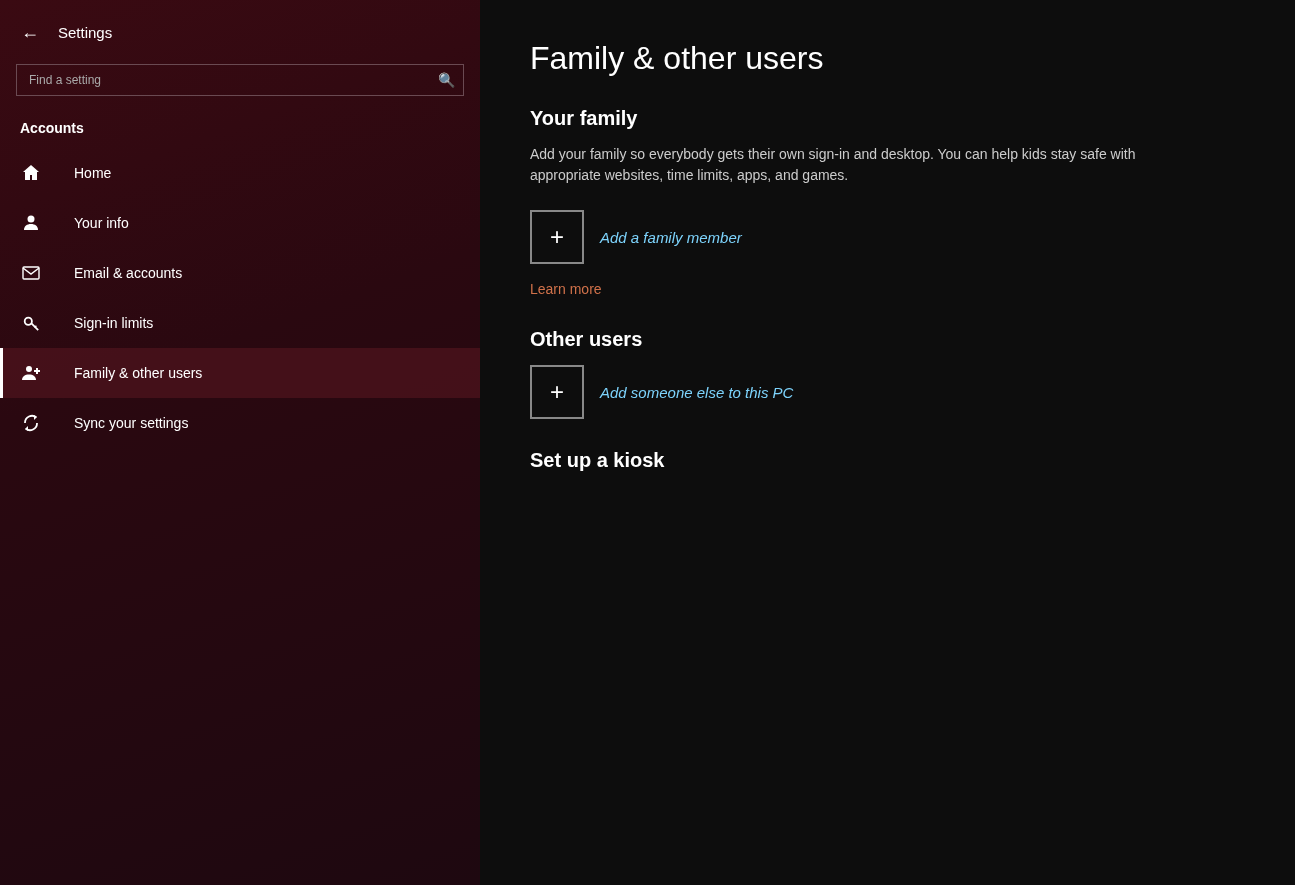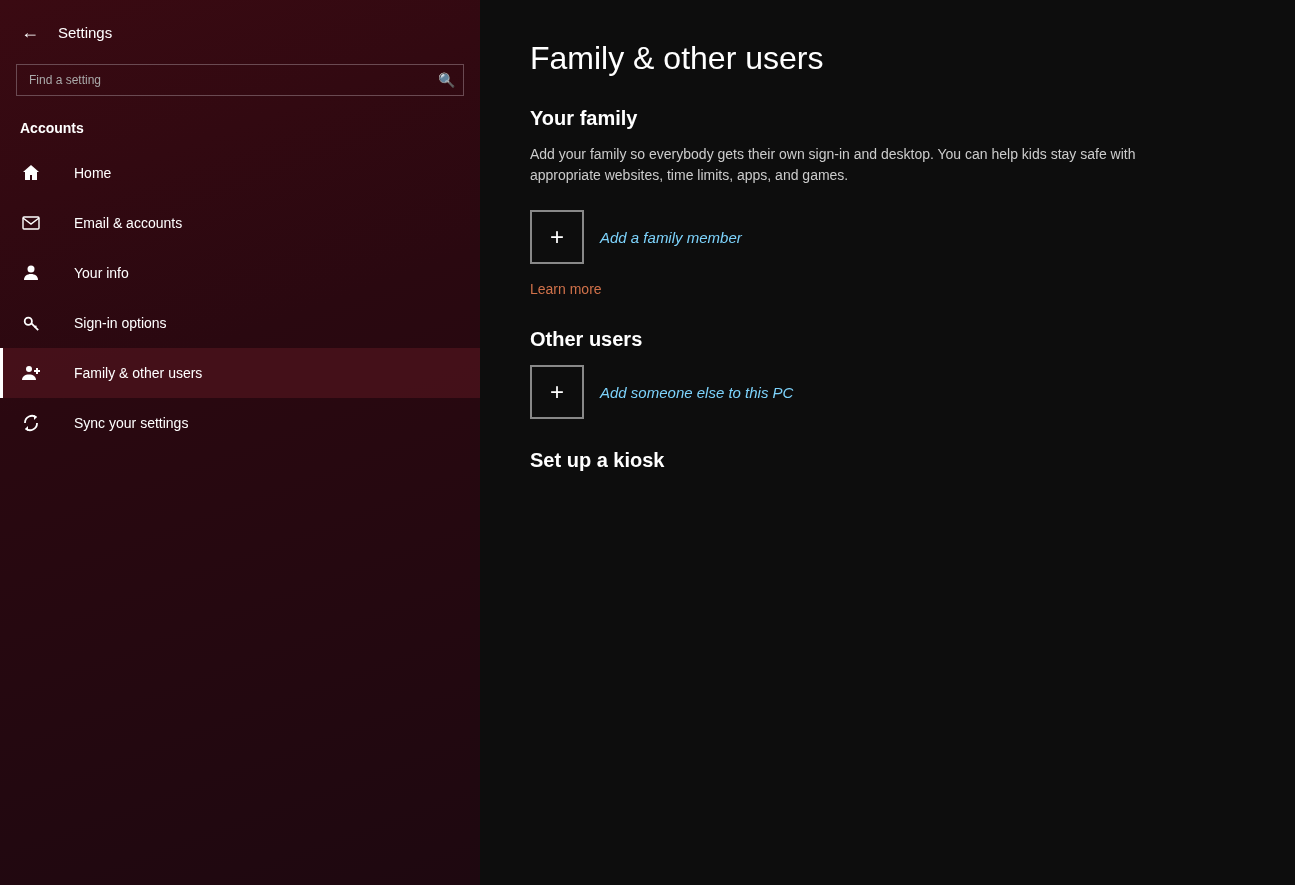--- a/index.html
+++ b/index.html
@@ -214,47 +214,47 @@
     <span class="nav-icon">
       <svg width="18" height="18" viewBox="0 0 18 18" fill="white">
         <path d="M9 1L1 8h2v8h5v-5h2v5h5V8h2z"></path>
       </svg>
     </span>
     <span>Home</span>
   </div>
 
   <div class="nav-item">
     <span class="nav-icon">
+      <svg width="18" height="18" viewBox="0 0 18 18" fill="white">
+        <circle cx="9" cy="5" r="3.5"></circle>
+        <path d="M2 16c0-4 3-6 7-6s7 2 7 6"></path>
+      </svg>
+    </span>
+    <span>Your info</span>
+  </div>
+
+  <div class="nav-item">
+    <span class="nav-icon">
       <svg width="18" height="14" viewBox="0 0 18 14" fill="none" stroke="white" stroke-width="1.4">
         <rect x="1" y="1" width="16" height="12" rx="1"></rect>
         <path d="M1 2l8 6 8-6"></path>
       </svg>
     </span>
     <span>Email &amp; accounts</span>
-  </div>
-
-  <div class="nav-item">
-    <span class="nav-icon">
-      <svg width="18" height="18" viewBox="0 0 18 18" fill="white">
-        <circle cx="9" cy="5" r="3.5"></circle>
-        <path d="M2 16c0-4 3-6 7-6s7 2 7 6"></path>
-      </svg>
-    </span>
-    <span>Your info</span>
   </div>
 
   <div class="nav-item">
     <span class="nav-icon">
       <svg width="18" height="18" viewBox="0 0 20 20" fill="white">
         <circle cx="7" cy="8" r="4" fill="none" stroke="white" stroke-width="2"></circle>
         <line x1="10.5" y1="10.5" x2="18" y2="18" stroke="white" stroke-width="2"></line>
         <line x1="14" y1="15" x2="16" y2="13" stroke="white" stroke-width="1.5"></line>
       </svg>
     </span>
-    <span>Sign-in options</span>
+    <span>Sign-in limits</span>
   </div>
 
 
   <div class="nav-item active">
     <span class="nav-icon">
       <svg width="20" height="18" viewBox="0 0 20 18" fill="white">
         <circle cx="8" cy="5" r="3"></circle>
         <path d="M1 16c0-3.5 3-5.5 7-5.5s7 2 7 5.5"></path>
         <line x1="16" y1="4" x2="16" y2="10" stroke="white" stroke-width="2"></line>
         <line x1="13" y1="7" x2="19" y2="7" stroke="white" stroke-width="2"></line>

